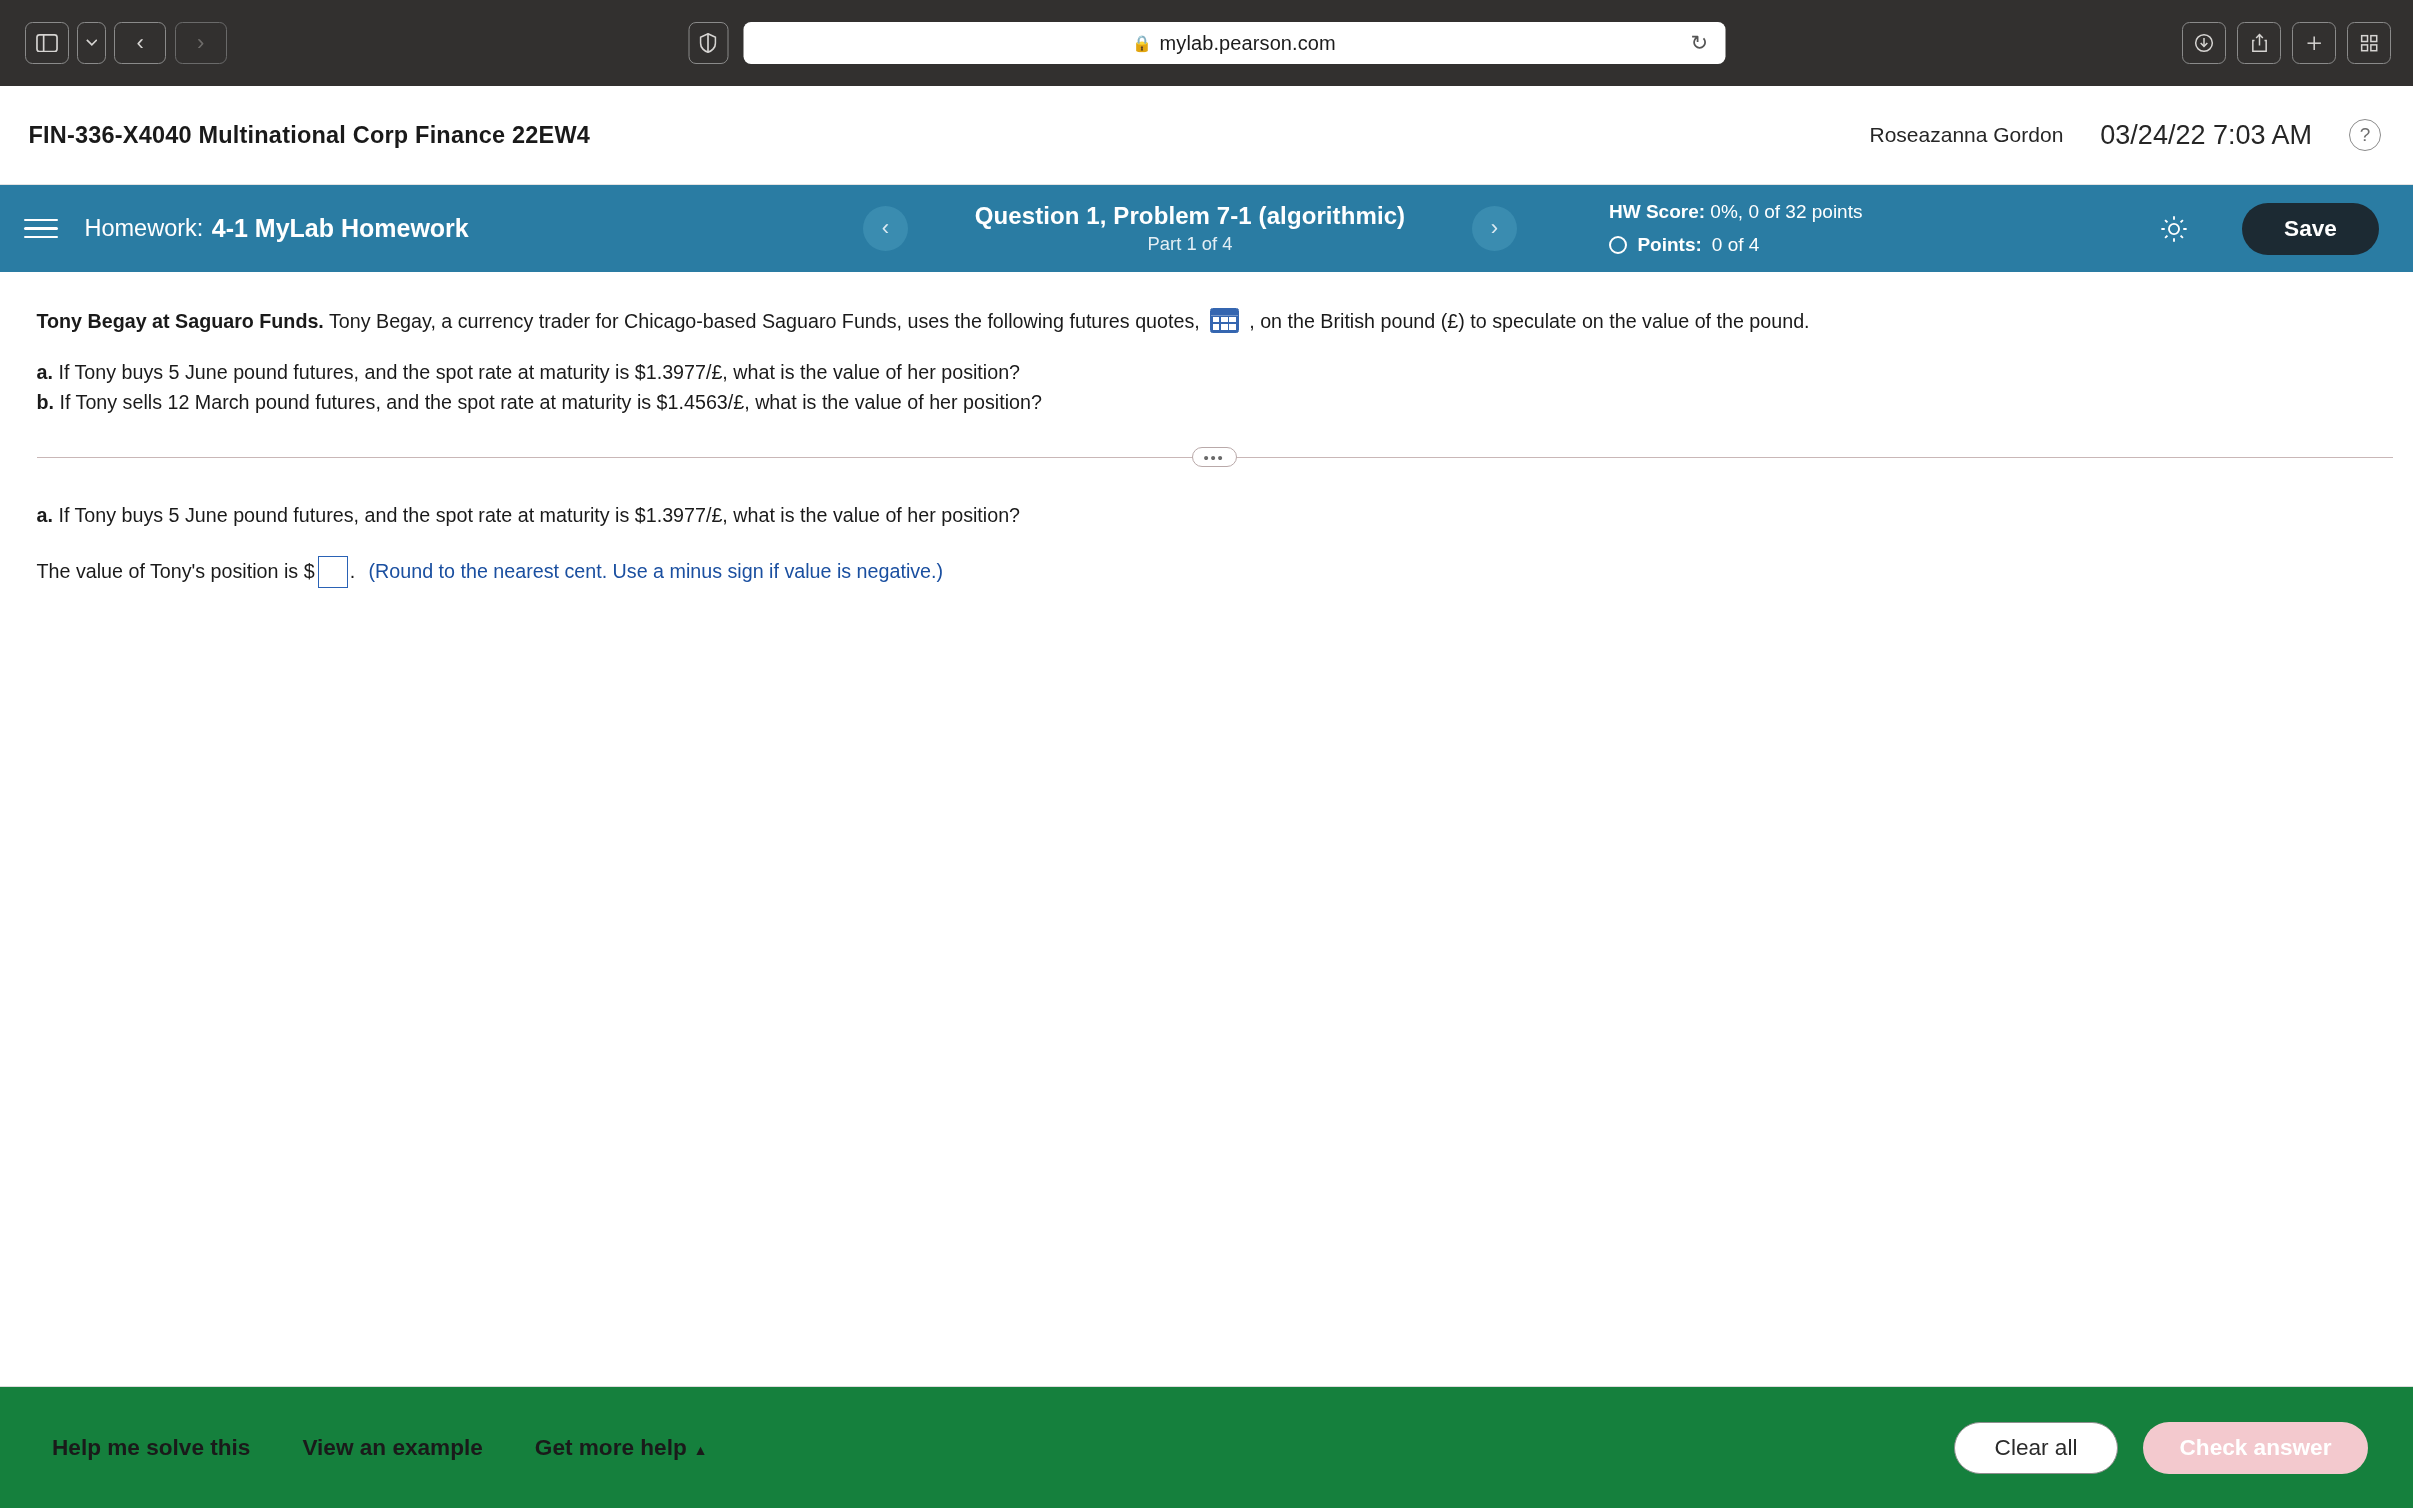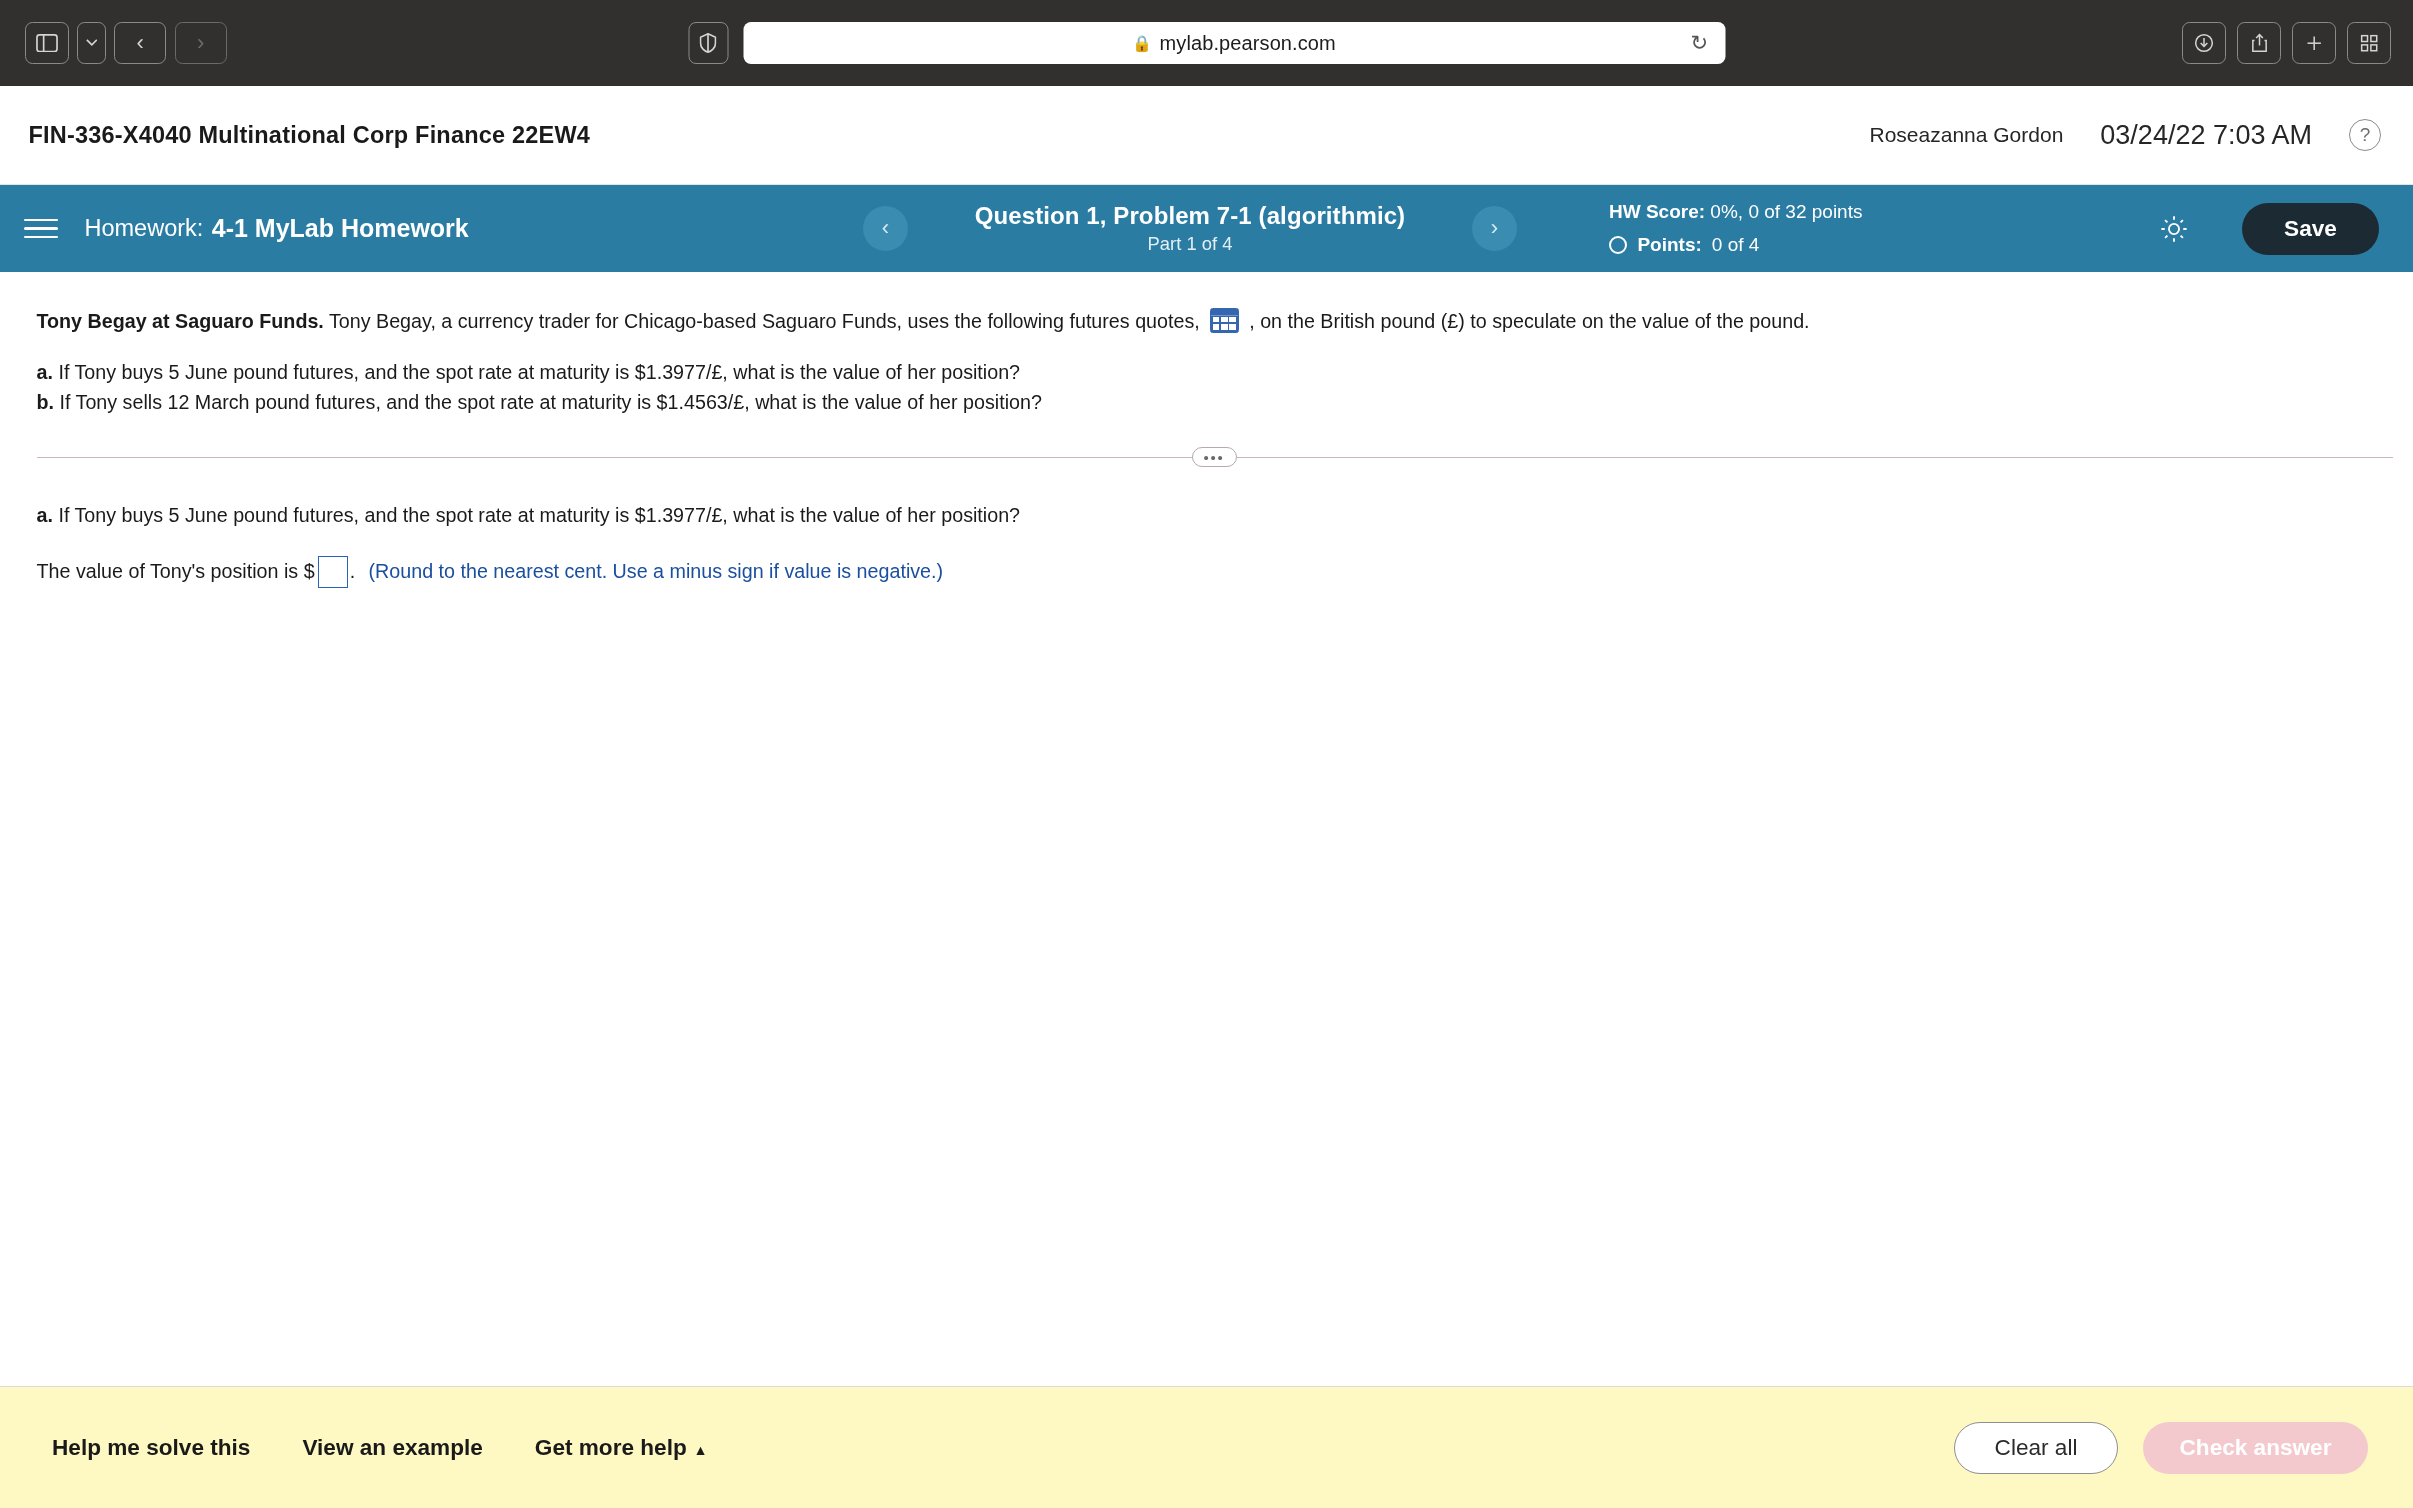--- a/index.html
+++ b/index.html
@@ -199,21 +199,21 @@
     width: 30px; height: 32px;
     border: 1.3px solid #2a62b5; background: #ffffff;
     margin: 0 1.7px 0 3.4px; display: inline-block;
   }
   .answer-hint { color: #1a4fa0; margin-left: 13.4px; }
 
   
   .footer {
     position: absolute; bottom: 0; left: 0;
     width: 2413px; height: 122px;
-    background: #fef9c3;
+    background: #15803d;
     border-top: 0.8px solid #dcdcdc;
     display: flex; align-items: center;
   }
   .footer-links { display: flex; align-items: center; gap: 52px; margin-left: 52px; }
   .footer-link {
     font-size: 22.6px; font-weight: bold; color: #1a1a1a;
   }
   .caret-up { font-size: 14.2px; margin-left: 6.7px; }
   .footer-right {
     position: absolute; right: 45px;

